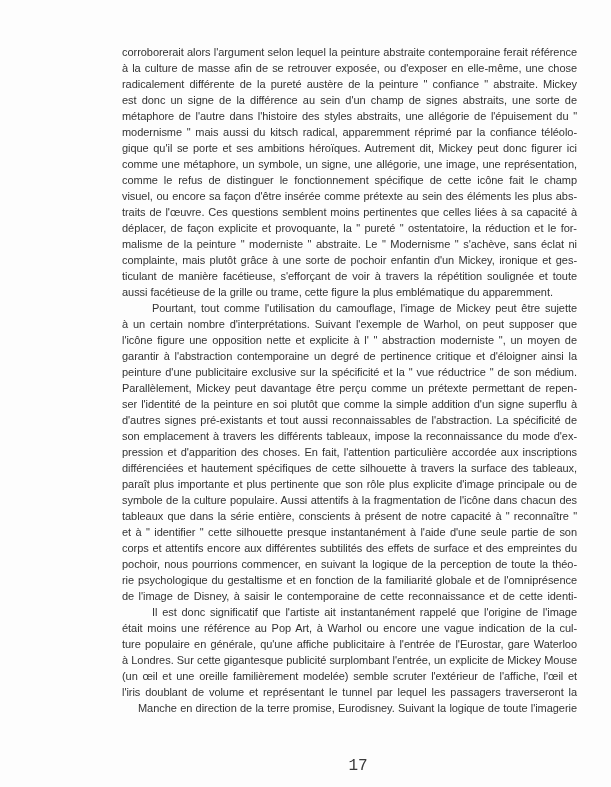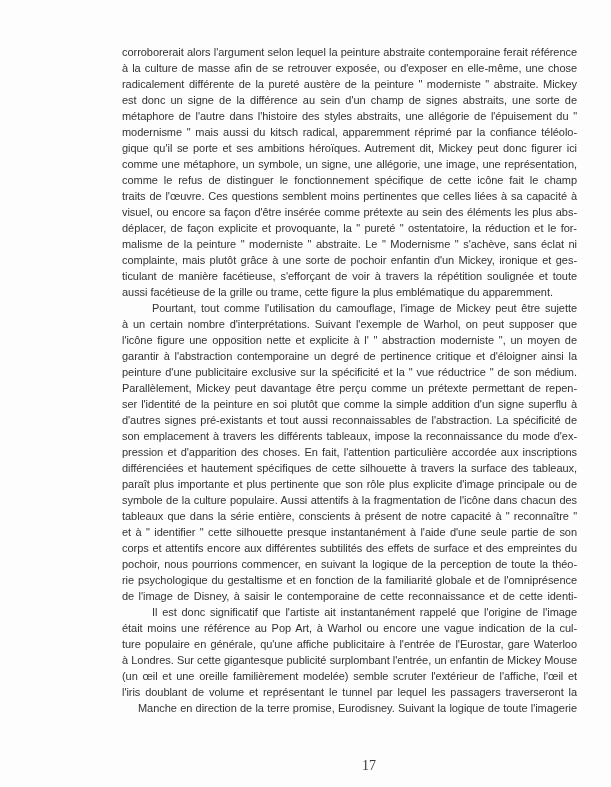--- a/index.html
+++ b/index.html
@@ -42,44 +42,44 @@
     padding-left: 16px;
   }
   .line.indent {
     text-indent: 30px;
   }
   .page-number {
     position: absolute;
     top: 760px;
     left: 340px;
     width: 36px;
-    text-align: right;
-    font-size: 14px;
+    text-align: center;
+    font-size: 16px;
     line-height: 12px;
     color: #3a3a3a;
-    font-family: Liberation Serif, serif;
+    font-family: Liberation Mono, monospace;
   }
 </style>
 </head>
 <body>
 
 <div class="page">
   <div class="text-block">
       <div class="paragraph">
         <div class="line">corroborerait alors l'argument selon lequel la peinture abstraite contemporaine ferait référence</div>
         <div class="line">à la culture de masse afin de se retrouver exposée, ou d'exposer en elle-même, une chose</div>
-        <div class="line">radicalement différente de la pureté austère de la peinture " moderniste " abstraite. Mickey</div>
+        <div class="line">radicalement différente de la pureté austère de la peinture " confiance " abstraite. Mickey</div>
         <div class="line">est donc un signe de la différence au sein d'un champ de signes abstraits, une sorte de</div>
         <div class="line">métaphore de l'autre dans l'histoire des styles abstraits, une allégorie de l'épuisement du "</div>
         <div class="line">modernisme " mais aussi du kitsch radical, apparemment réprimé par la confiance téléolo-</div>
         <div class="line">gique qu'il se porte et ses ambitions héroïques. Autrement dit, Mickey peut donc figurer ici</div>
         <div class="line">comme une métaphore, un symbole, un signe, une allégorie, une image, une représentation,</div>
         <div class="line">comme le refus de distinguer le fonctionnement spécifique de cette icône fait le champ</div>
+        <div class="line">visuel, ou encore sa façon d'être insérée comme prétexte au sein des éléments les plus abs-</div>
         <div class="line">traits de l'œuvre. Ces questions semblent moins pertinentes que celles liées à sa capacité à</div>
-        <div class="line">visuel, ou encore sa façon d'être insérée comme prétexte au sein des éléments les plus abs-</div>
         <div class="line">déplacer, de façon explicite et provoquante, la " pureté " ostentatoire, la réduction et le for-</div>
         <div class="line">malisme de la peinture " moderniste " abstraite. Le " Modernisme " s'achève, sans éclat ni</div>
         <div class="line">complainte, mais plutôt grâce à une sorte de pochoir enfantin d'un Mickey, ironique et ges-</div>
         <div class="line">ticulant de manière facétieuse, s'efforçant de voir à travers la répétition soulignée et toute</div>
         <div class="line last">aussi facétieuse de la grille ou trame, cette figure la plus emblématique du apparemment.</div>
       </div>
       <div class="paragraph">
         <div class="line indent">Pourtant, tout comme l'utilisation du camouflage, l'image de Mickey peut être sujette</div>
         <div class="line">à un certain nombre d'interprétations. Suivant l'exemple de Warhol, on peut supposer que</div>
         <div class="line">l'icône figure une opposition nette et explicite à l' " abstraction moderniste ", un moyen de</div>
@@ -97,20 +97,20 @@
         <div class="line">et à " identifier " cette silhouette presque instantanément à l'aide d'une seule partie de son</div>
         <div class="line">corps et attentifs encore aux différentes subtilités des effets de surface et des empreintes du</div>
         <div class="line">pochoir, nous pourrions commencer, en suivant la logique de la perception de toute la théo-</div>
         <div class="line">rie psychologique du gestaltisme et en fonction de la familiarité globale et de l'omniprésence</div>
         <div class="line">de l'image de Disney, à saisir le contemporaine de cette reconnaissance et de cette identi-</div>
       </div>
       <div class="paragraph">
         <div class="line indent">Il est donc significatif que l'artiste ait instantanément rappelé que l'origine de l'image</div>
         <div class="line">était moins une référence au Pop Art, à Warhol ou encore une vague indication de la cul-</div>
         <div class="line">ture populaire en générale, qu'une affiche publicitaire à l'entrée de l'Eurostar, gare Waterloo</div>
-        <div class="line">à Londres. Sur cette gigantesque publicité surplombant l'entrée, un enfantin de Mickey Mouse</div>
+        <div class="line">à Londres. Sur cette gigantesque publicité surplombant l'entrée, un explicite de Mickey Mouse</div>
         <div class="line">(un œil et une oreille familièrement modelée) semble scruter l'extérieur de l'affiche, l'œil et</div>
         <div class="line">l'iris doublant de volume et représentant le tunnel par lequel les passagers traverseront la</div>
         <div class="line cont">Manche en direction de la terre promise, Eurodisney. Suivant la logique de toute l'imagerie</div>
       </div>
     </div>
   <div class="page-number">17</div>
 </div>
 
 </body></html>

